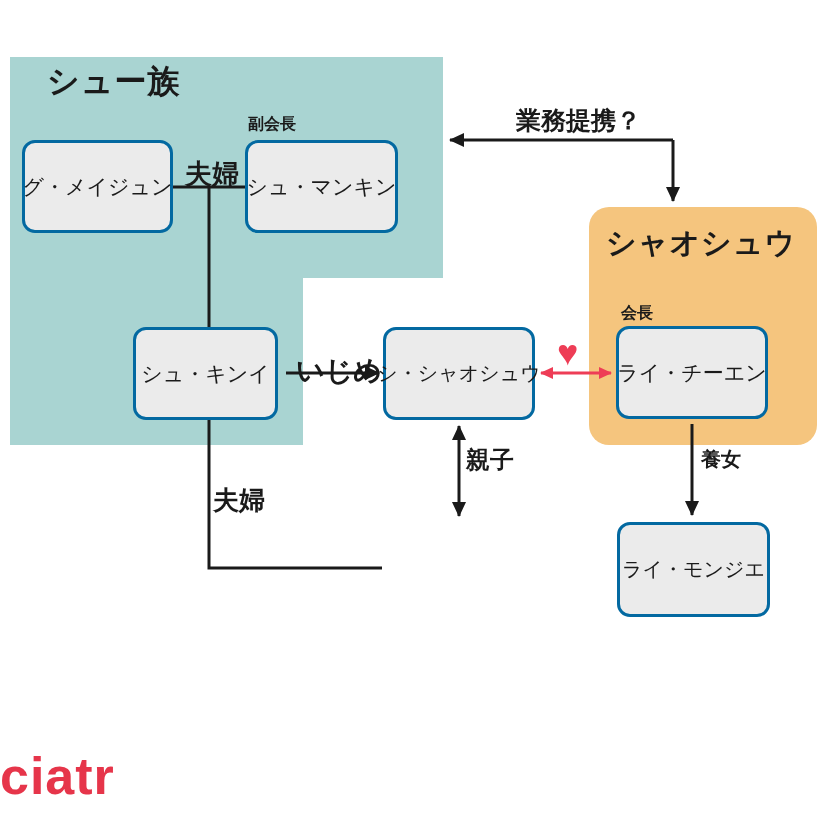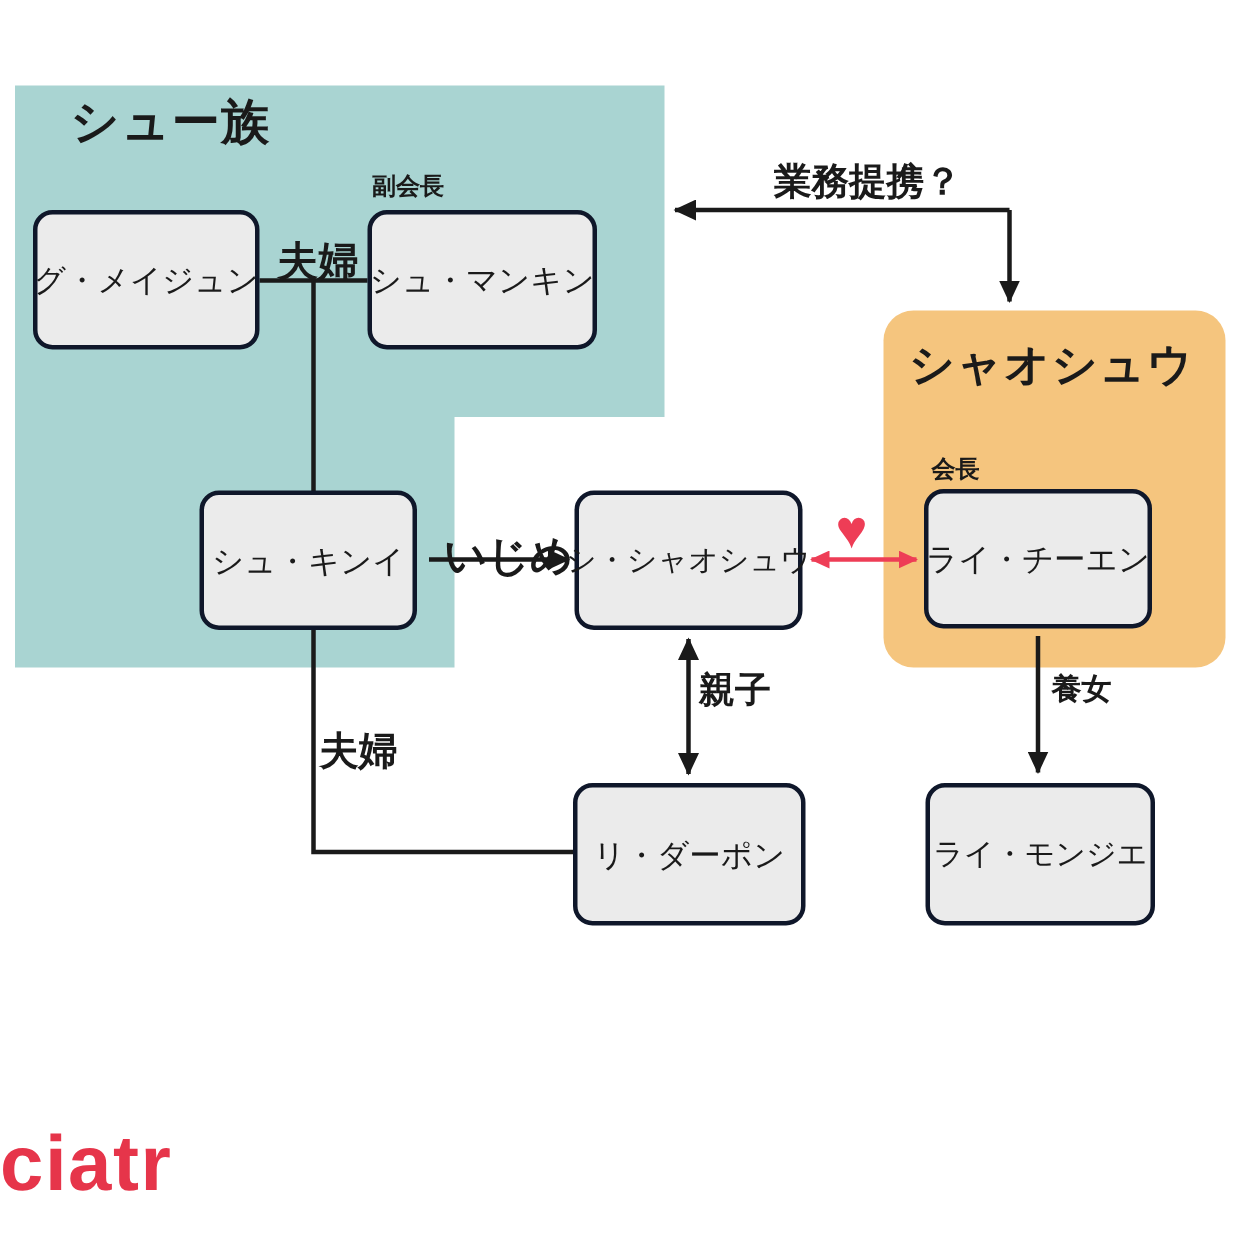--- a/index.html
+++ b/index.html
@@ -11,21 +11,21 @@
   .region-shu-top{left:10px;top:57px;width:433px;height:221px;background:#a9d4d2;}
   .region-shu-bottom{left:10px;top:278px;width:293px;height:167px;background:#a9d4d2;}
   .region-lai{left:589px;top:207px;width:228px;height:238px;background:#f5c57e;border-radius:20px;}
   .region-title{position:absolute;font-weight:700;letter-spacing:1px;white-space:nowrap;}
   .shu-title{left:47px;top:60px;font-size:32px;}
   .lai-title{left:606px;top:223px;font-size:30px;}
   svg.lines{position:absolute;left:0;top:0;z-index:2;}
   .ln{stroke:#1a1a1a;stroke-width:3;fill:none;}
   .ln-love{stroke:#ee3d56;stroke-width:3;fill:none;}
   .person{
-    position:absolute;height:93px;background:#ebebeb;border:3px solid #0f172a;border-radius:13px;
+    position:absolute;height:93px;background:#ebebeb;border:3px solid #0369a1;border-radius:13px;
     display:flex;align-items:center;justify-content:center;white-space:nowrap;
     font-size:21px;font-weight:500;box-sizing:border-box;z-index:3;
   }
   .p-gu{left:22px;top:140px;width:151px;}
   .p-mankin{left:245px;top:140px;width:153px;}
   .p-kinyi{left:133px;top:327px;width:145px;}
   .p-shaoshu{left:383px;top:327px;width:152px;font-size:20px;}
   .p-chien{left:616px;top:326px;width:152px;}
   .p-dapon{left:382px;top:522px;width:155px;height:95px;}
   .p-monjie{left:617px;top:522px;width:153px;height:95px;font-size:20px;}
@@ -87,23 +87,20 @@
   </div>
   <div class="person p-kinyi">
     <span>シュ・キンイ</span>
   </div>
   <div class="person p-shaoshu">
     <span>シ・シャオシュウ</span>
   </div>
   <div class="person p-chien">
     <span>ライ・チーエン</span>
   </div>
-  <div class="person p-dapon">
-    <span>リ・ダーポン</span>
-  </div>
   <div class="person p-monjie">
     <span>ライ・モンジエ</span>
   </div>
 
   <div class="rel-label rel-couple-top">夫婦</div>
   <div class="rel-label rel-business">業務提携？</div>
   <div class="rel-label rel-bully">いじめ</div>
   <div class="rel-label rel-parent-child">親子</div>
   <div class="rel-label rel-adopted">養女</div>
   <div class="rel-label rel-couple-bottom">夫婦</div>

